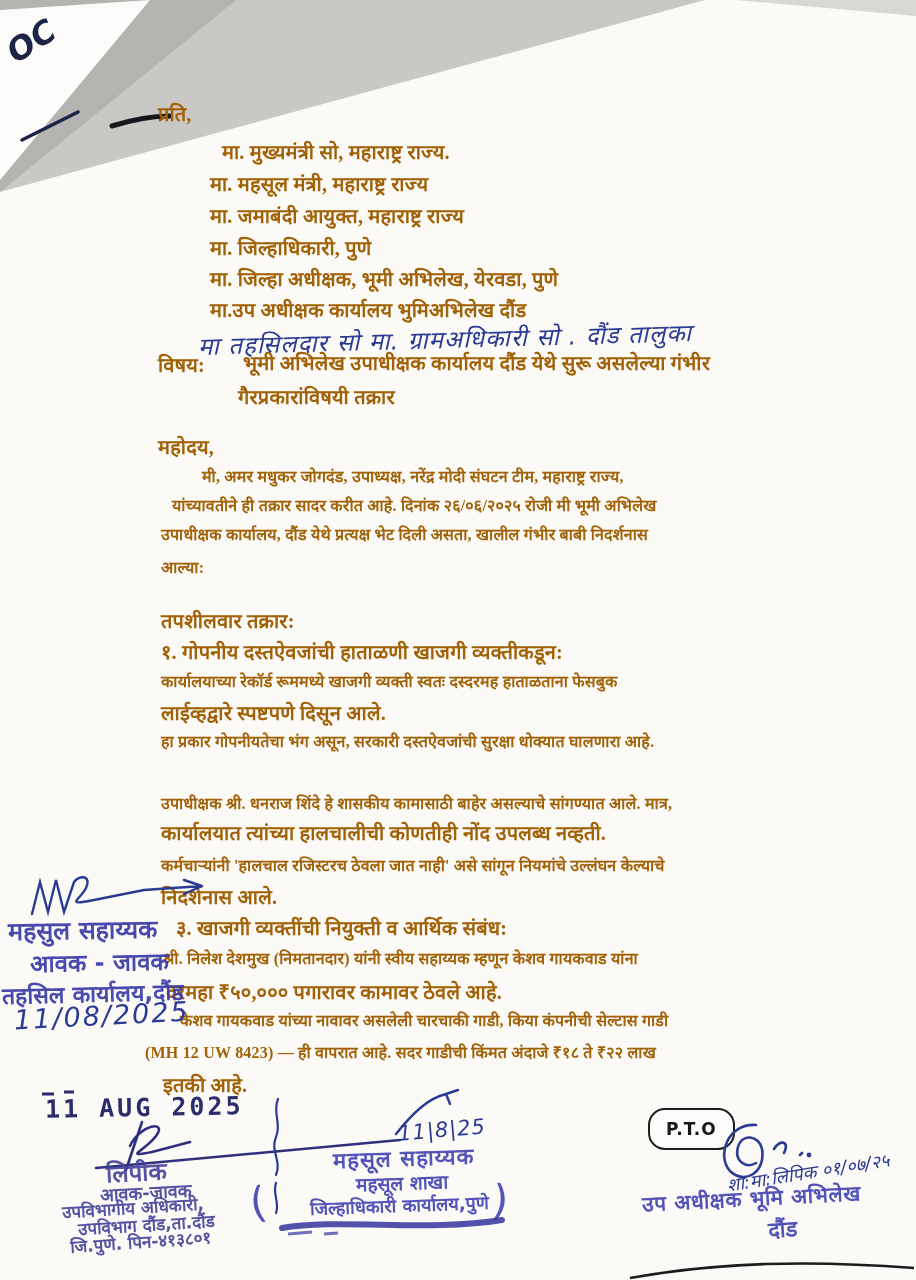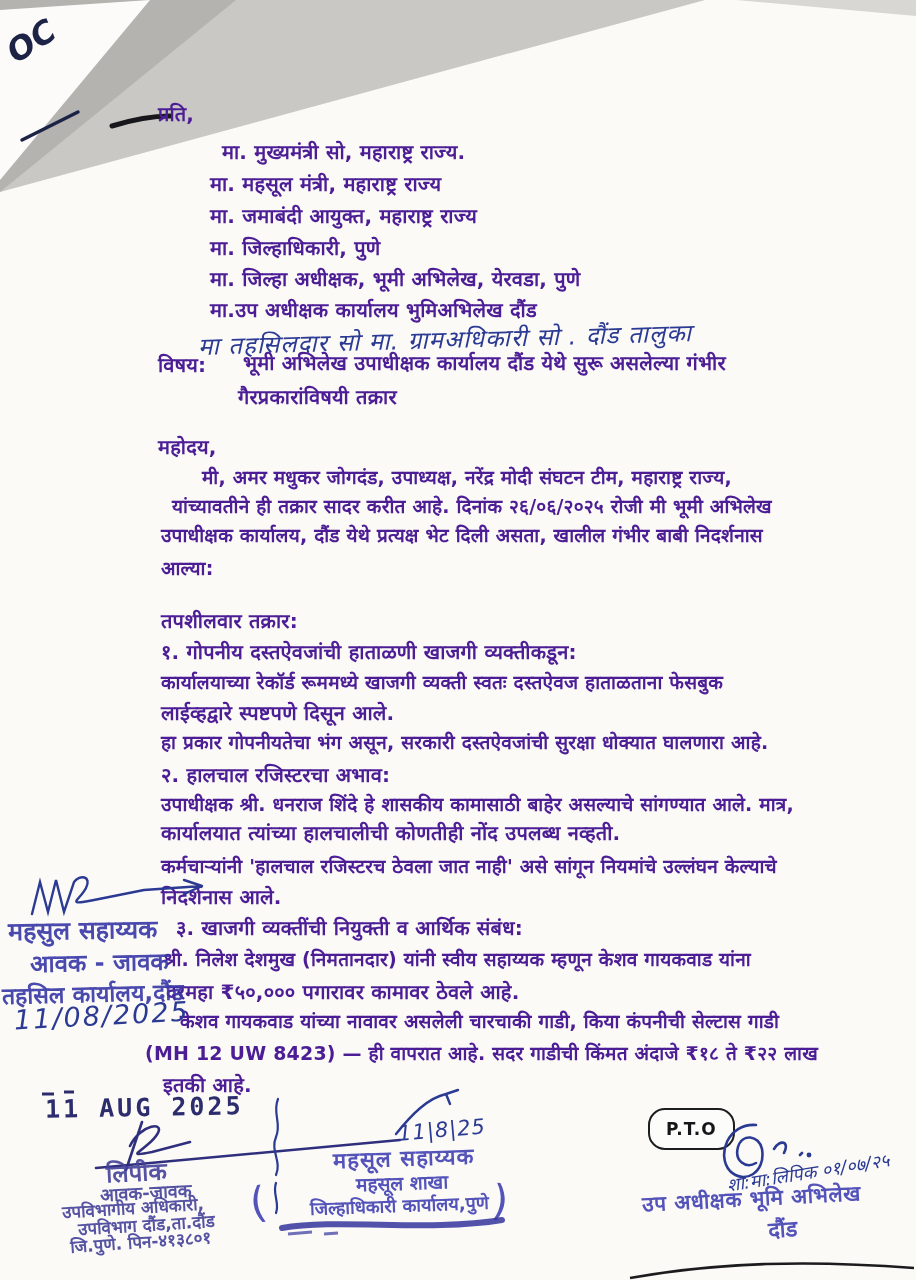--- a/index.html
+++ b/index.html
@@ -11,23 +11,23 @@
   
   .scan-tri-big{position:absolute;left:0;top:0;width:916px;height:200px;
     background:#c9c8c5;clip-path:polygon(0 0,705px 0,0 192px);}
   .scan-tri-dark{position:absolute;left:0;top:0;width:300px;height:200px;
     background:#b4b3b0;clip-path:polygon(0 0,236px 0,0 192px);}
   .scan-strip{position:absolute;left:0;top:0;width:260px;height:200px;
     background:#fcfbf9;clip-path:polygon(0 10px,150px 0,0 180px);}
   .scan-tri-right{position:absolute;right:0;top:0;width:180px;height:30px;
     background:#d8d7d4;clip-path:polygon(100% 0,100% 16px,0 0);}
   
-  .tl{position:absolute;white-space:nowrap;color:#4c1d95;font-size:20px;
-    font-weight:600;letter-spacing:.2px;line-height:26px;}
-  .tl.sm{font-size:19px;}
+  .tl{position:absolute;white-space:nowrap;color:#a16207;font-size:20px;
+    font-weight:600;letter-spacing:.2px;line-height:26px;font-family:Liberation Serif, serif;}
+  .tl.sm{font-size:16px;}
   
   .hw{position:absolute;white-space:nowrap;color:#2b3a93;font-style:italic;
     font-weight:500;}
   
   .stamp{position:absolute;white-space:nowrap;font-weight:bold;}
   .st-left{color:#3a3aa8;opacity:.92;}
   .st-indigo{color:#45429a;opacity:.9;}
   .st-blue{color:#3c3cb2;opacity:.88;}
   .datebox{position:absolute;color:#2d2d6e;font-family:"DejaVu Sans Mono",monospace;
     font-weight:bold;font-size:25px;letter-spacing:3px;white-space:nowrap;}
@@ -70,25 +70,24 @@
   <div class="tl" style="left:158px;top:434px;">महोदय,</div>
 
   <div class="tl sm" style="left:202px;top:464px;">मी, अमर मधुकर जोगदंड, उपाध्यक्ष, नरेंद्र मोदी संघटन टीम, महाराष्ट्र राज्य,</div>
   <div class="tl sm" style="left:172px;top:493px;">यांच्यावतीने ही तक्रार सादर करीत आहे. दिनांक २६/०६/२०२५ रोजी मी भूमी अभिलेख</div>
   <div class="tl sm" style="left:161px;top:522px;">उपाधीक्षक कार्यालय, दौंड येथे प्रत्यक्ष भेट दिली असता, खालील गंभीर बाबी निदर्शनास</div>
   <div class="tl sm" style="left:161px;top:555px;">आल्या:</div>
 
   <div class="tl" style="left:161px;top:608px;">तपशीलवार तक्रार:</div>
 
   <div class="tl" style="left:161px;top:639px;">१. गोपनीय दस्तऐवजांची हाताळणी खाजगी व्यक्तीकडून:</div>
-  <div class="tl sm" style="left:161px;top:669px;">कार्यालयाच्या रेकॉर्ड रूममध्ये खाजगी व्यक्ती स्वतः दस्तऐवज हाताळताना फेसबुक</div>
+  <div class="tl sm" style="left:161px;top:669px;">कार्यालयाच्या रेकॉर्ड रूममध्ये खाजगी व्यक्ती स्वतः दस्दरमह हाताळताना फेसबुक</div>
   <div class="tl" style="left:161px;top:700px;">लाईव्हद्वारे स्पष्टपणे दिसून आले.</div>
   <div class="tl sm" style="left:161px;top:729px;">हा प्रकार गोपनीयतेचा भंग असून, सरकारी दस्तऐवजांची सुरक्षा धोक्यात घालणारा आहे.</div>
 
-  <div class="tl" style="left:161px;top:762px;">२. हालचाल रजिस्टरचा अभाव:</div>
   <div class="tl sm" style="left:161px;top:791px;">उपाधीक्षक श्री. धनराज शिंदे हे शासकीय कामासाठी बाहेर असल्याचे सांगण्यात आले. मात्र,</div>
   <div class="tl" style="left:161px;top:820px;">कार्यालयात त्यांच्या हालचालीची कोणतीही नोंद उपलब्ध नव्हती.</div>
   <div class="tl sm" style="left:161px;top:853px;">कर्मचाऱ्यांनी 'हालचाल रजिस्टरच ठेवला जात नाही' असे सांगून नियमांचे उल्लंघन केल्याचे</div>
   <div class="tl" style="left:161px;top:884px;">निदर्शनास आले.</div>
 
   <div class="tl" style="left:176px;top:915px;">३. खाजगी व्यक्तींची नियुक्ती व आर्थिक संबंध:</div>
   <div class="tl sm" style="left:163px;top:946px;">श्री. निलेश देशमुख (निमतानदार) यांनी स्वीय सहाय्यक म्हणून केशव गायकवाड यांना</div>
   <div class="tl" style="left:150px;top:979px;margin-left:16px;">दरमहा ₹५०,००० पगारावर कामावर ठेवले आहे.</div>
   <div class="tl sm" style="left:180px;top:1008px;">केशव गायकवाड यांच्या नावावर असलेली चारचाकी गाडी, किया कंपनीची सेल्टास गाडी</div>
   <div class="tl sm" style="left:145px;top:1040px;">(MH 12 UW 8423) — ही वापरात आहे. सदर गाडीची किंमत अंदाजे ₹१८ ते ₹२२ लाख</div>

